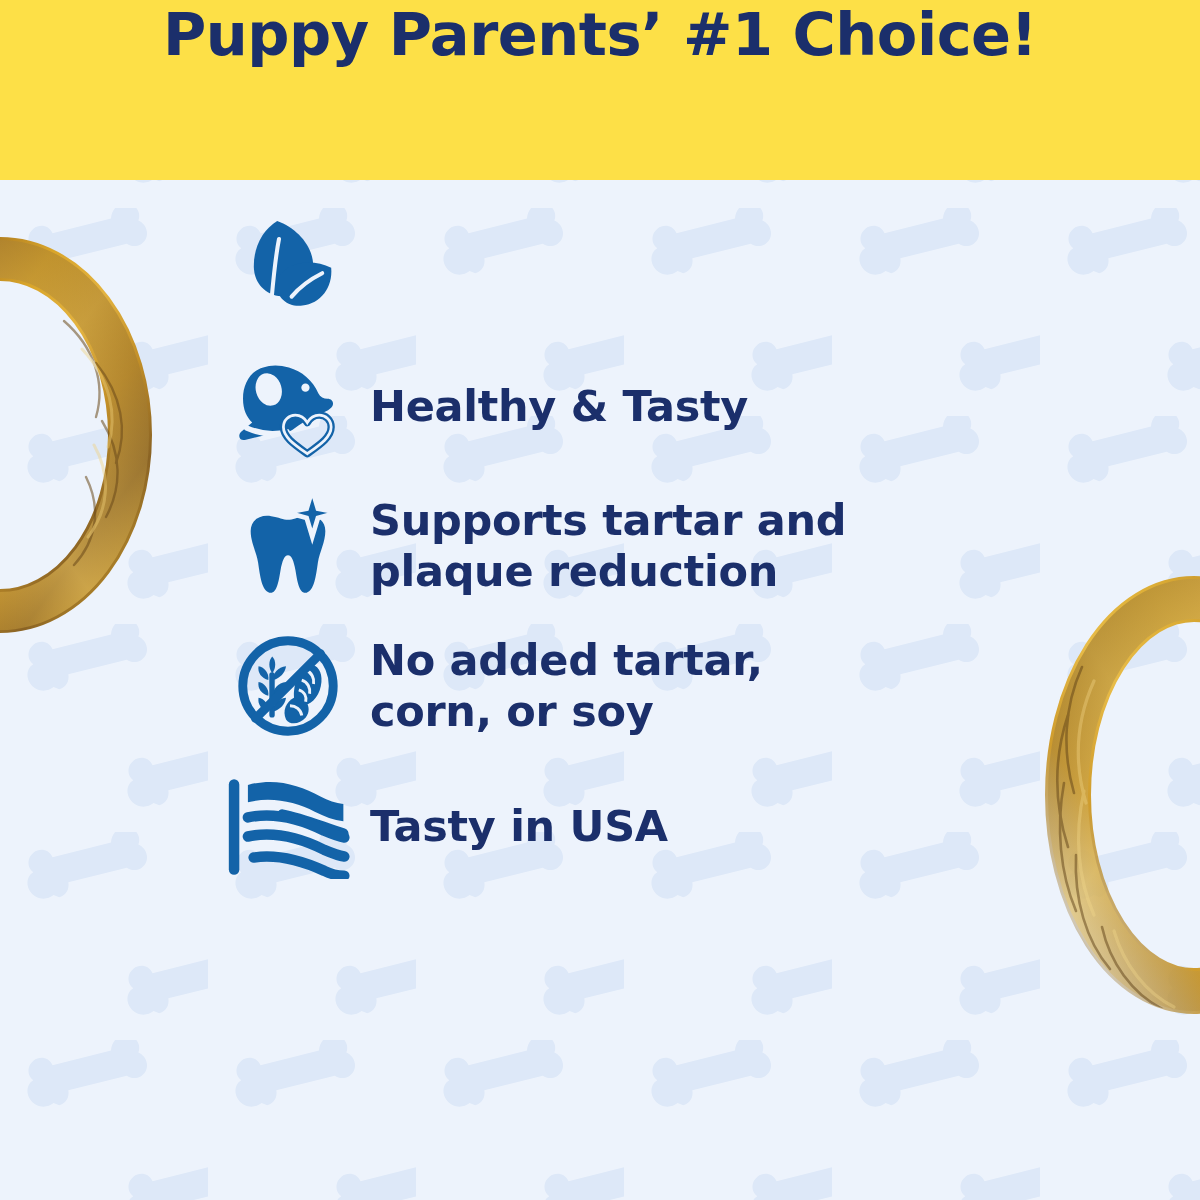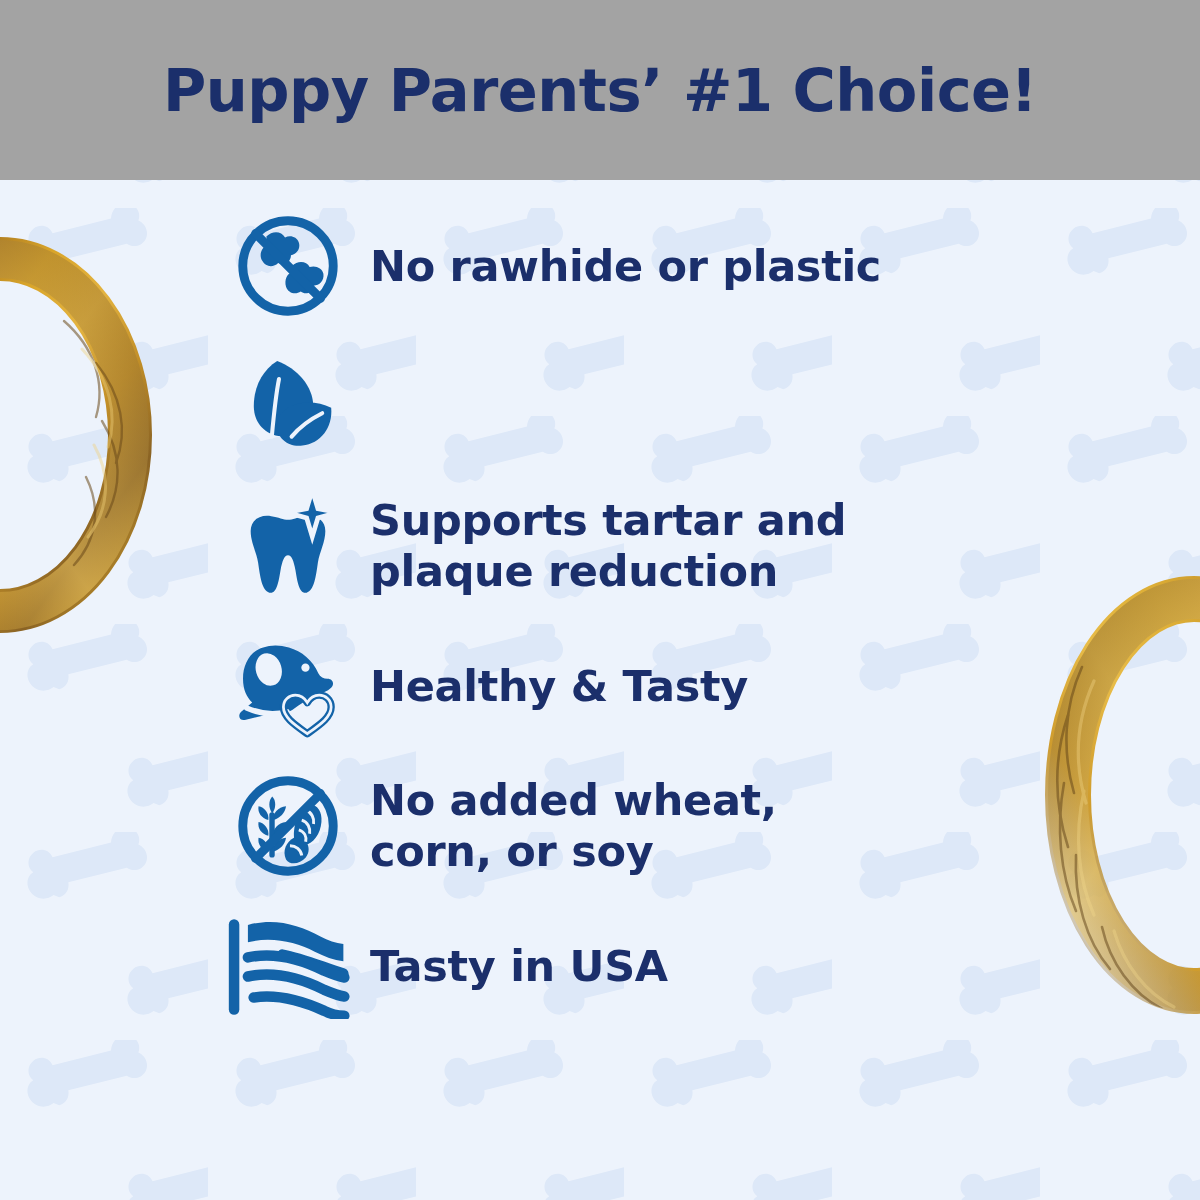--- a/index.html
+++ b/index.html
@@ -12,22 +12,22 @@
   }
 
   
   #bone-pattern {
     position:absolute; inset:0; z-index:0; pointer-events:none;
   }
 
   
   #header-band {
     position:absolute; top:0; left:0; width:1200px; height:180px;
-    background:#a3a3a3;
-    display:flex; align-items:center; justify-content:center;
+    background:#fde047;
+    display:flex; align-items:flex-start; justify-content:center;
     z-index:5;
   }
   #header-title {
     color:#1b2f6b;
     font-size:59px;
     font-weight:bold;
     letter-spacing:-0.5px;
     white-space:nowrap;
     font-family:"DejaVu Sans","Liberation Sans",sans-serif;
   }
@@ -169,68 +169,36 @@
     </g>
   </g>
 </svg>
 
 <div id="header-band">
   <div id="header-title">Puppy Parents’ #1 Choice!</div>
 </div>
 
 <div id="feature-list">
 
-  <div class="feature-row">
-    <div class="feature-icon">
-      <svg width="118" height="118" viewBox="0 0 120 120" aria-hidden="true">
-        <g fill="#1363a8">
-          <path d="M38,30 C44,24 53,24 57,31 C62,28 69,30 71,36 C73,42 69,48 63,49
-                   C63,56 56,60 50,57 C45,62 37,61 34,55 C30,49 33,41 39,39 Z"></path>
-          <path d="M64,60 C70,54 79,55 82,61 C88,59 95,62 96,68 C97,75 92,80 86,80
-                   C85,87 78,90 73,86 C67,90 60,87 58,81 C56,74 59,67 65,66 Z"></path>
-        </g>
-        <circle cx="60" cy="60" r="46" fill="none" stroke="#1363a8" stroke-width="9"></circle>
-        <line x1="27" y1="27" x2="93" y2="93" stroke="#1363a8" stroke-width="9" stroke-linecap="round"></line>
-      </svg>
-    </div>
-    <div class="feature-label">No rawhide or plastic</div>
-  </div>
 
   <div class="feature-row">
     <div class="feature-icon">
       <svg width="108" height="108" viewBox="0 0 120 120" aria-hidden="true">
         <g fill="#1363a8">
           <path d="M48,10 C70,18 88,38 88,60 C88,80 74,94 56,94
                    C36,94 22,80 22,60 C22,38 32,20 48,10 Z"></path>
           <path d="M108,62 C110,84 96,102 76,104 C60,106 48,96 48,82
                    C48,66 64,56 82,56 C92,56 100,58 108,62 Z"></path>
         </g>
         <g fill="none" stroke="#edf3fc" stroke-width="4.5" stroke-linecap="round">
           <path d="M50,30 C46,50 44,72 42,94"></path>
           <path d="M98,68 C86,74 74,82 64,94"></path>
         </g>
       </svg>
     </div>
-  </div>
-
-  <div class="feature-row">
-    <div class="feature-icon">
-      <svg width="112" height="116" viewBox="0 0 120 124" aria-hidden="true">
-        <g fill="#1363a8">
-          <path d="M20,46 C20,34 30,28 42,30 C50,31 55,34 60,34 C65,34 70,31 78,30
-                   C90,28 100,34 100,46 C100,58 94,68 92,80 C90,94 88,110 80,112
-                   C72,114 70,100 68,88 C66,78 64,72 60,72 C56,72 54,78 52,88
-                   C50,100 48,114 40,112 C32,110 30,94 28,80 C26,68 20,58 20,46 Z"></path>
-          <path d="M86,2 L92,22 L113,26 L92,32 L86,52 L80,32 L59,26 L80,22 Z"></path>
-        </g>
-        <path d="M86,2 L92,22 L113,26 L92,32 L86,52 L80,32 L59,26 L80,22 Z" fill="none" stroke="#edf3fc" stroke-width="5"></path>
-      </svg>
-    </div>
-    <div class="feature-label">Supports tartar and
-plaque reduction</div>
   </div>
 
   <div class="feature-row">
     <div class="feature-icon">
       <svg width="112" height="104" viewBox="0 0 122 112" aria-hidden="true">
         <g fill="#1363a8">
           <path d="M34,14 C20,18 12,32 12,48 C12,60 16,68 22,74 L10,84
                    C6,88 8,94 14,93 L44,86 C52,88 60,86 66,82
                    C74,76 82,70 92,66 C98,64 104,62 108,58
                    C112,54 110,48 104,48 C100,48 96,46 94,42
@@ -239,20 +207,37 @@
         <ellipse cx="40" cy="38" rx="14" ry="18" transform="rotate(-16 40 38)" fill="#edf3fc"></ellipse>
         <circle cx="80" cy="36" r="4.5" fill="#edf3fc"></circle>
         <path d="M16,80 C30,86 46,88 60,84" fill="none" stroke="#edf3fc" stroke-width="6" stroke-linecap="round"></path>
         <path d="M82,108 C68,98 56,90 56,79 C56,71 62,66 69,66 C74,66 79,69 82,74
                  C85,69 90,66 95,66 C102,66 108,71 108,79 C108,90 96,98 82,108 Z" fill="none" stroke="#1363a8" stroke-width="8" stroke-linejoin="round"></path>
         <path d="M82,108 C68,98 56,90 56,79 C56,71 62,66 69,66 C74,66 79,69 82,74
                  C85,69 90,66 95,66 C102,66 108,71 108,79 C108,90 96,98 82,108 Z" fill="none" stroke="#edf3fc" stroke-width="3"></path>
       </svg>
     </div>
     <div class="feature-label">Healthy &amp; Tasty</div>
+  </div>
+
+  <div class="feature-row">
+    <div class="feature-icon">
+      <svg width="112" height="116" viewBox="0 0 120 124" aria-hidden="true">
+        <g fill="#1363a8">
+          <path d="M20,46 C20,34 30,28 42,30 C50,31 55,34 60,34 C65,34 70,31 78,30
+                   C90,28 100,34 100,46 C100,58 94,68 92,80 C90,94 88,110 80,112
+                   C72,114 70,100 68,88 C66,78 64,72 60,72 C56,72 54,78 52,88
+                   C50,100 48,114 40,112 C32,110 30,94 28,80 C26,68 20,58 20,46 Z"></path>
+          <path d="M86,2 L92,22 L113,26 L92,32 L86,52 L80,32 L59,26 L80,22 Z"></path>
+        </g>
+        <path d="M86,2 L92,22 L113,26 L92,32 L86,52 L80,32 L59,26 L80,22 Z" fill="none" stroke="#edf3fc" stroke-width="5"></path>
+      </svg>
+    </div>
+    <div class="feature-label">Supports tartar and
+plaque reduction</div>
   </div>
 
   <div class="feature-row">
     <div class="feature-icon">
       <svg width="118" height="118" viewBox="0 0 120 120" aria-hidden="true">
         <g fill="#1363a8">
 
           <path d="M44,30 C48,34 48,42 44,47 C40,42 40,34 44,30 Z"></path>
           <path d="M30,40 C36,41 41,47 40,54 C33,52 29,47 30,40 Z"></path>
           <path d="M58,40 C57,47 52,52 45,54 C44,47 50,41 58,40 Z"></path>
@@ -270,21 +255,21 @@
         <g fill="none" stroke="#edf3fc" stroke-width="3">
           <path d="M78,44 C84,46 87,52 86,58"></path>
           <path d="M74,54 C80,56 83,62 82,68"></path>
           <path d="M71,64 C77,66 79,71 78,76"></path>
           <path d="M62,80 C68,80 73,84 74,90"></path>
         </g>
         <circle cx="60" cy="60" r="46" fill="none" stroke="#1363a8" stroke-width="9"></circle>
         <line x1="27" y1="93" x2="93" y2="27" stroke="#1363a8" stroke-width="9" stroke-linecap="round"></line>
       </svg>
     </div>
-    <div class="feature-label">No added wheat,
+    <div class="feature-label">No added tartar,
 corn, or soy</div>
   </div>
 
   <div class="feature-row">
     <div class="feature-icon">
       <svg width="126" height="106" viewBox="0 0 132 110" aria-hidden="true">
         <g fill="#1363a8">
           <rect x="4" y="6" width="11" height="100" rx="5.5"></rect>
           <path d="M24,12 C52,4 78,12 100,24 C108,28 116,31 124,32
                    L124,50 C114,49 104,45 94,40 C74,30 50,24 24,30 Z"></path>

